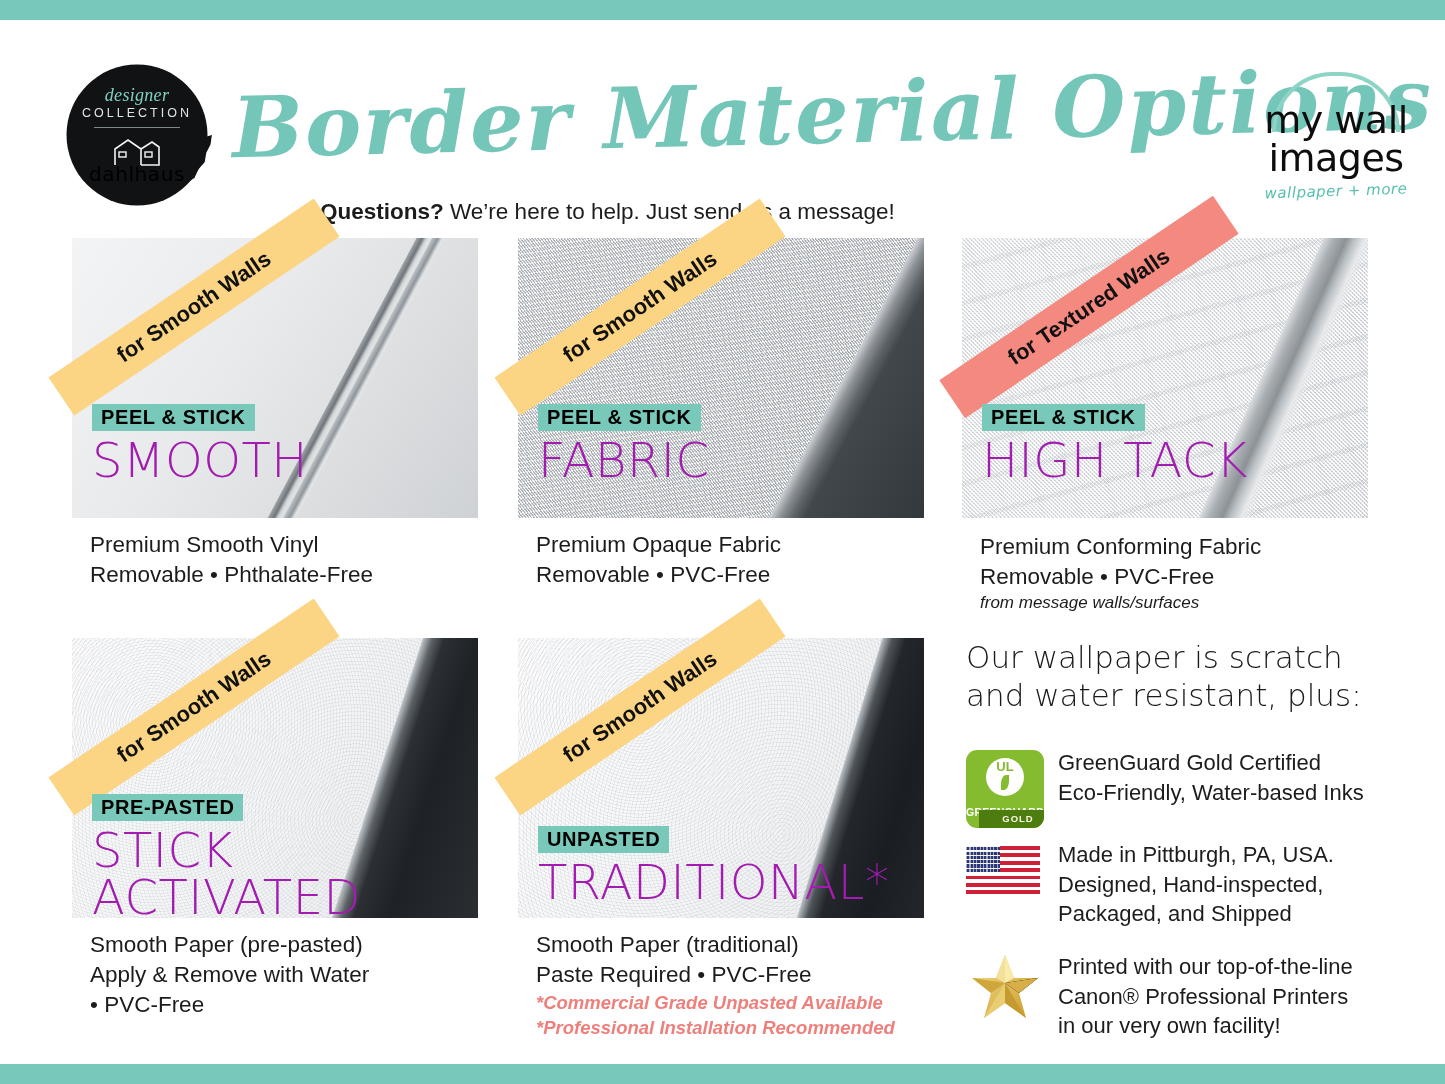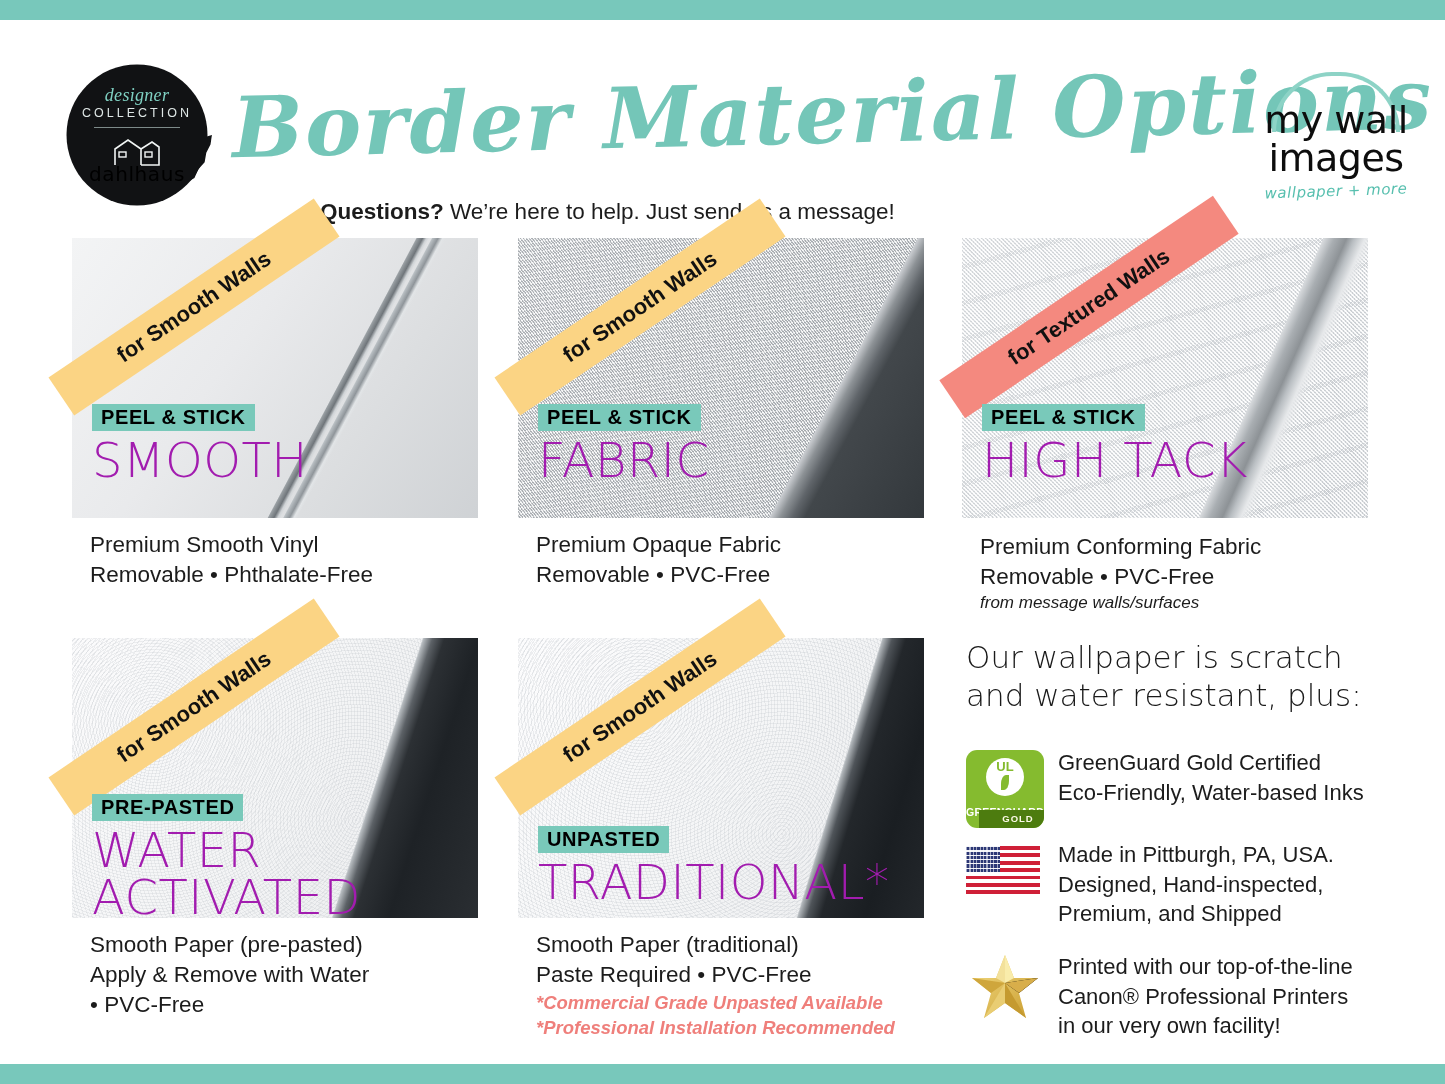--- a/index.html
+++ b/index.html
@@ -329,21 +329,21 @@
   </div>
 </div>
 
 <div class="card" data-interactable="true" style="left:72px; top:638px; width:406px; height:300px;">
   <div class="photo" data-interactable="false" style="width:406px;height:280px;">
     <div class="tex-paper" data-interactable="false"></div>
   </div>
   <div class="ribbon yellow" data-interactable="false" style="left:-38px; top:46px; width:320px; transform:rotate(-34deg);">for Smooth Walls</div>
   <div class="labelblock" data-interactable="false" style="left:20px; top:156px;">
     <span class="pill" data-interactable="false">PRE-PASTED</span>
-    <div class="bigname" data-interactable="false" style="white-space:pre-line; width:260px;">WATER
+    <div class="bigname" data-interactable="false" style="white-space:pre-line; width:260px;">STICK
 ACTIVATED</div>
   </div>
   <div class="desc" data-interactable="false" style="left:18px; top:292px;">
     <span data-interactable="false">Smooth Paper (pre-pasted)</span><br>
     <span data-interactable="false">Apply &amp; Remove with Water</span><br>
     <span data-interactable="false">• PVC-Free</span>
   </div>
 </div>
 
 <div class="card" data-interactable="true" style="left:518px; top:638px; width:406px; height:300px;">
@@ -382,21 +382,21 @@
   </div>
 </div>
 
 <div class="feature" data-interactable="false" style="top:840px;">
   <div class="flag" data-interactable="false">
     <div class="canton" data-interactable="false"></div>
   </div>
   <div class="ftext" data-interactable="false">
     <span data-interactable="false">Made in Pittburgh, PA, USA.</span><br>
     <span data-interactable="false">Designed, Hand-inspected,</span><br>
-    <span data-interactable="false">Premium, and Shipped</span>
+    <span data-interactable="false">Packaged, and Shipped</span>
   </div>
 </div>
 
 <div class="feature" data-interactable="false" style="top:952px;">
   <div class="star" data-interactable="false">
     <svg viewBox="0 0 74 70" width="74" height="70" aria-hidden="true">
       <defs>
         <linearGradient id="g1" x1="0" y1="0" x2="1" y2="1">
           <stop offset="0" stop-color="#f6e08a"></stop>
             <stop offset="1" stop-color="#c89a2b"></stop>

